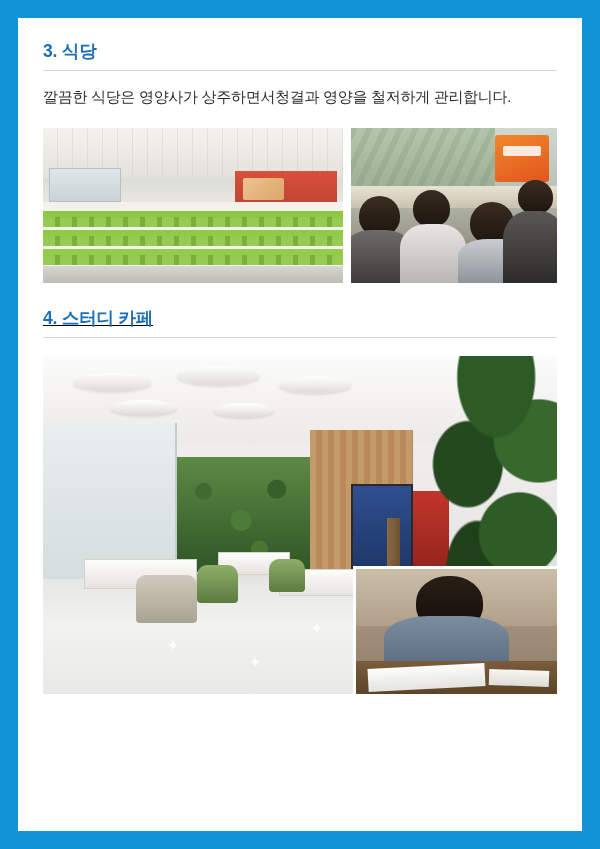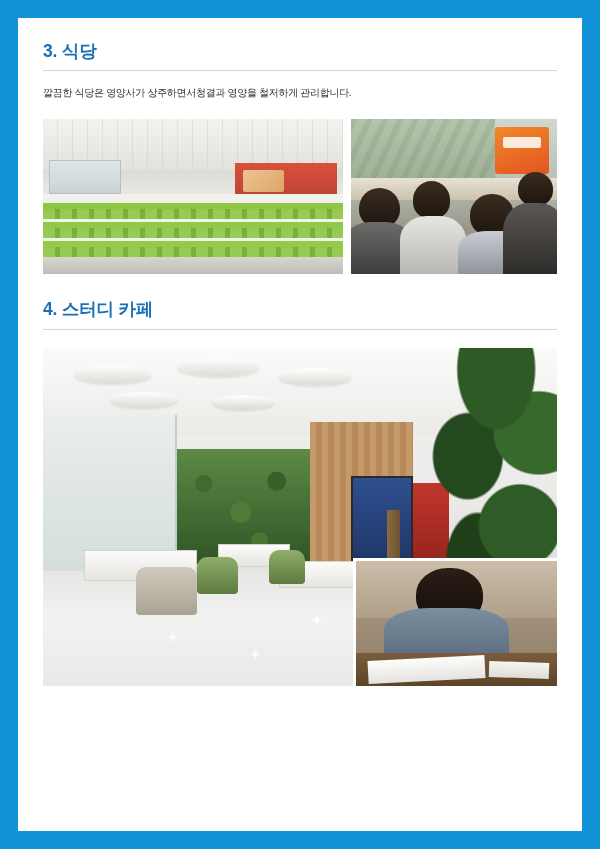--- a/index.html
+++ b/index.html
@@ -41,21 +41,21 @@
     margin: 0 0 9px 0;
     line-height: 1.1;
   }
   .sec-rule {
     height: 1px;
     background: #cfd6dc;
     width: 100%;
     margin: 0 0 14px 0;
   }
   .sec-body {
-    font-size: 10px;
+    font-size: 15px;
     color: #2b2b2b;
     line-height: 1.62;
     letter-spacing: -0.3px;
     margin: 0;
   }
 
   
   .photo-row {
     display: flex;
     gap: 8px;
@@ -303,21 +303,21 @@
           <div class="body-blob" style="left:24%; top:62%; width:32%; height:38%; background:linear-gradient(to bottom,#e8e6e2,#b9b7b3);"></div>
           <div class="head" style="left:58%; top:48%; width:21%; height:27%;"></div>
           <div class="body-blob" style="left:52%; top:72%; width:36%; height:28%; background:linear-gradient(to bottom,#c9cdd2,#8e949a);"></div>
           <div class="head" style="right:2%; top:34%; width:17%; height:22%;"></div>
           <div class="body-blob" style="right:-4%; top:54%; width:30%; height:46%; background:linear-gradient(to bottom,#5a5754,#2e2c2a);"></div>
         </div>
 
       </div>
     </div>
 
-    <div class="section" style="margin-top:26px;">
+    <div class="section" style="margin-top:26px;text-decoration:underline;">
       <h2 class="sec-title">4. 스터디 카페</h2>
       <div class="sec-rule"></div>
 
       <div class="photo-big">
         <div class="study-bg"></div>
         <div class="study-ceiling"></div>
 
         <div class="disc" style="left:6%;  top:5%;  width:15%; height:5.5%;"></div>
         <div class="disc" style="left:26%; top:3%;  width:16%; height:5.5%;"></div>
         <div class="disc" style="left:46%; top:6%;  width:14%; height:5%;"></div>

